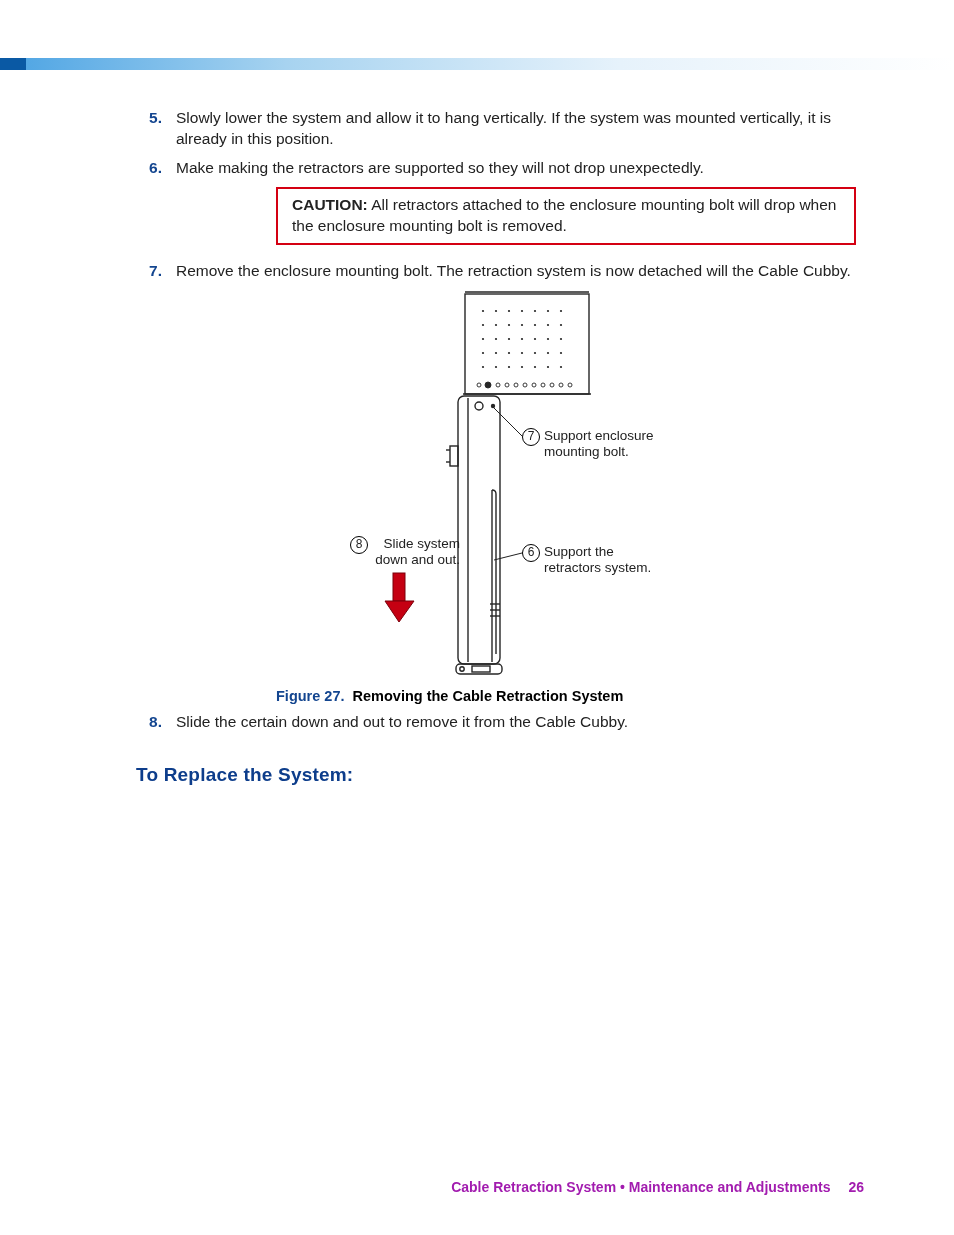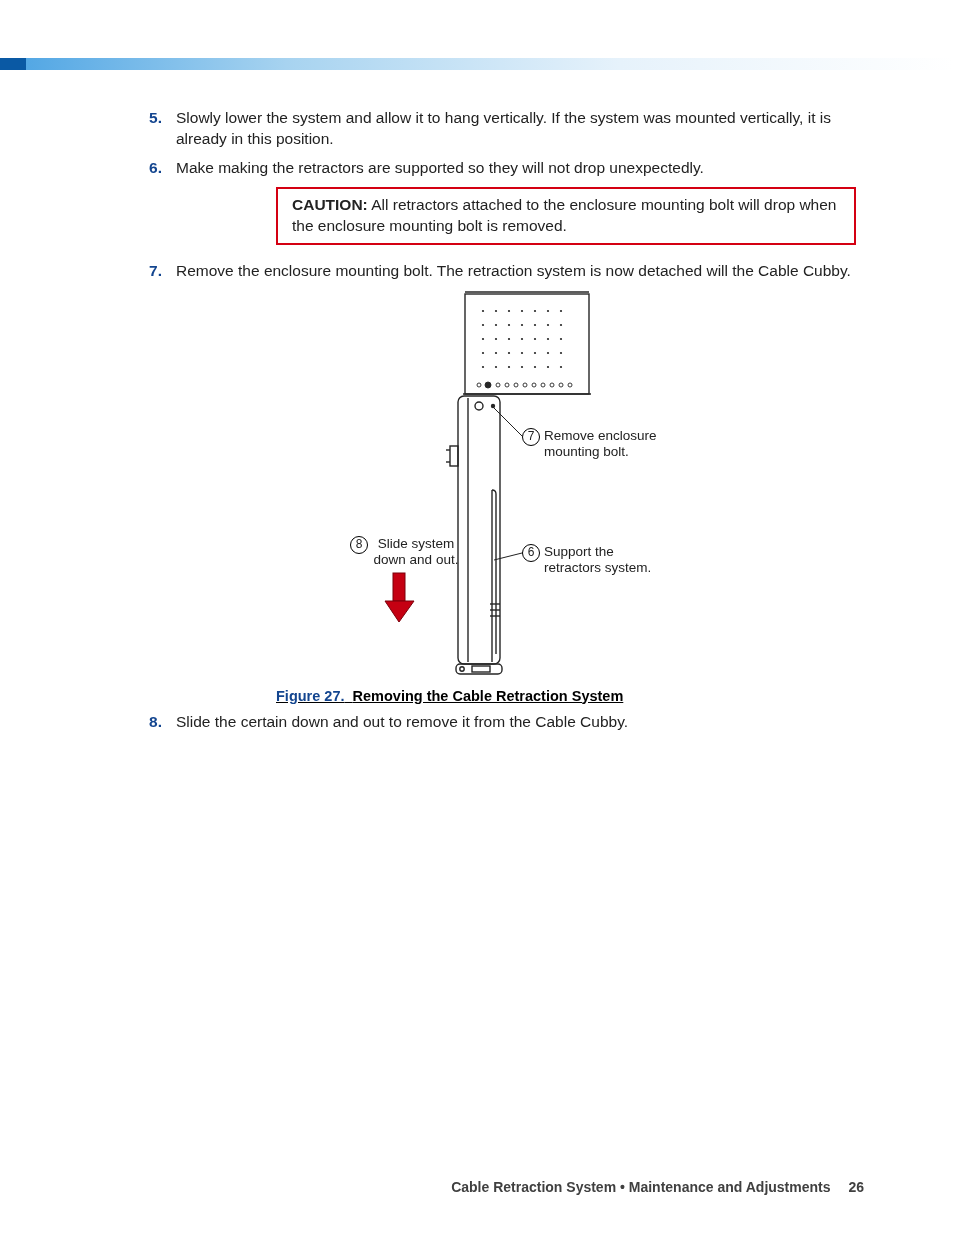--- a/index.html
+++ b/index.html
@@ -40,38 +40,37 @@
     position: relative;
     width: 640px;
     height: 392px;
     margin: 8px 0 6px 60px;
   }
   .figure-caption {
     margin-left: 136px;
     font-size: 14.5px;
     color: #000;
     margin-bottom: 8px;
-    text-decoration: underline;
   }
   .figure-caption .n { color: #13458f; font-weight: bold; }
   .figure-caption .t { font-weight: bold; }
   .section-head {
     color: #0d3d8b;
     font-weight: 900;
     font-size: 19px;
     margin: 32px 0 18px -4px;
     font-family: Arial, Helvetica, sans-serif;
     letter-spacing: 0.2px;
   }
   .para { margin-left: 136px; font-size: 15.5px; line-height: 1.35; max-width: 600px; }
   .footer {
     position: absolute;
     bottom: 40px; right: 90px;
     font-size: 14px;
-    color: #404040;
+    color: #a21caf;
     font-weight: bold;
   }
   .footer .pg { margin-left: 14px; }
   .callout {
     position: absolute;
     display: flex;
     align-items: flex-start;
     gap: 4px;
     font-size: 13.5px;
     line-height: 1.25;
@@ -211,46 +210,47 @@
 
       <g>
         <rect x="193" y="283" width="12" height="28" fill="#c50012" stroke="#7a000b" stroke-width="1"></rect>
         <polygon points="185,311 214,311 199,332" fill="#c50012" stroke="#7a000b" stroke-width="1"></polygon>
       </g>
     </svg>
 
     
     <div class="callout" style="left:322px; top:138px; width:150px;">
       <span class="circ">7</span>
-      <span>Remove enclosure mounting bolt.</span>
+      <span>Support enclosure mounting bolt.</span>
     </div>
     
     <div class="callout" style="left:322px; top:254px; width:140px;">
       <span class="circ">6</span>
       <span>Support the retractors system.</span>
     </div>
     
     <div class="callout" style="left:150px; top:246px; width:110px; flex-direction:row;">
       <span class="circ">8</span>
-      <span style="text-align:center;">Slide system down and out.</span>
+      <span style="text-align:right;">Slide system down and out.</span>
     </div>
   </div>
 
   <div class="figure-caption">
     <span class="n">Figure 27.</span>
     &nbsp;<span class="t">Removing the Cable Retraction System</span>
   </div>
 
   <ul class="ol">
     <li class="li">
       <span class="num">8.</span>
       <span class="li-text">Slide the certain down and out to remove it from the Cable Cubby.</span>
     </li>
   </ul>
 
+  <h2 class="section-head">To Replace the System:</h2>
 
 
 </div>
 
 <div class="footer">
   <span>Cable Retraction System • Maintenance and Adjustments</span>
   <span class="pg">26</span>
 </div>
 
 </body></html>

